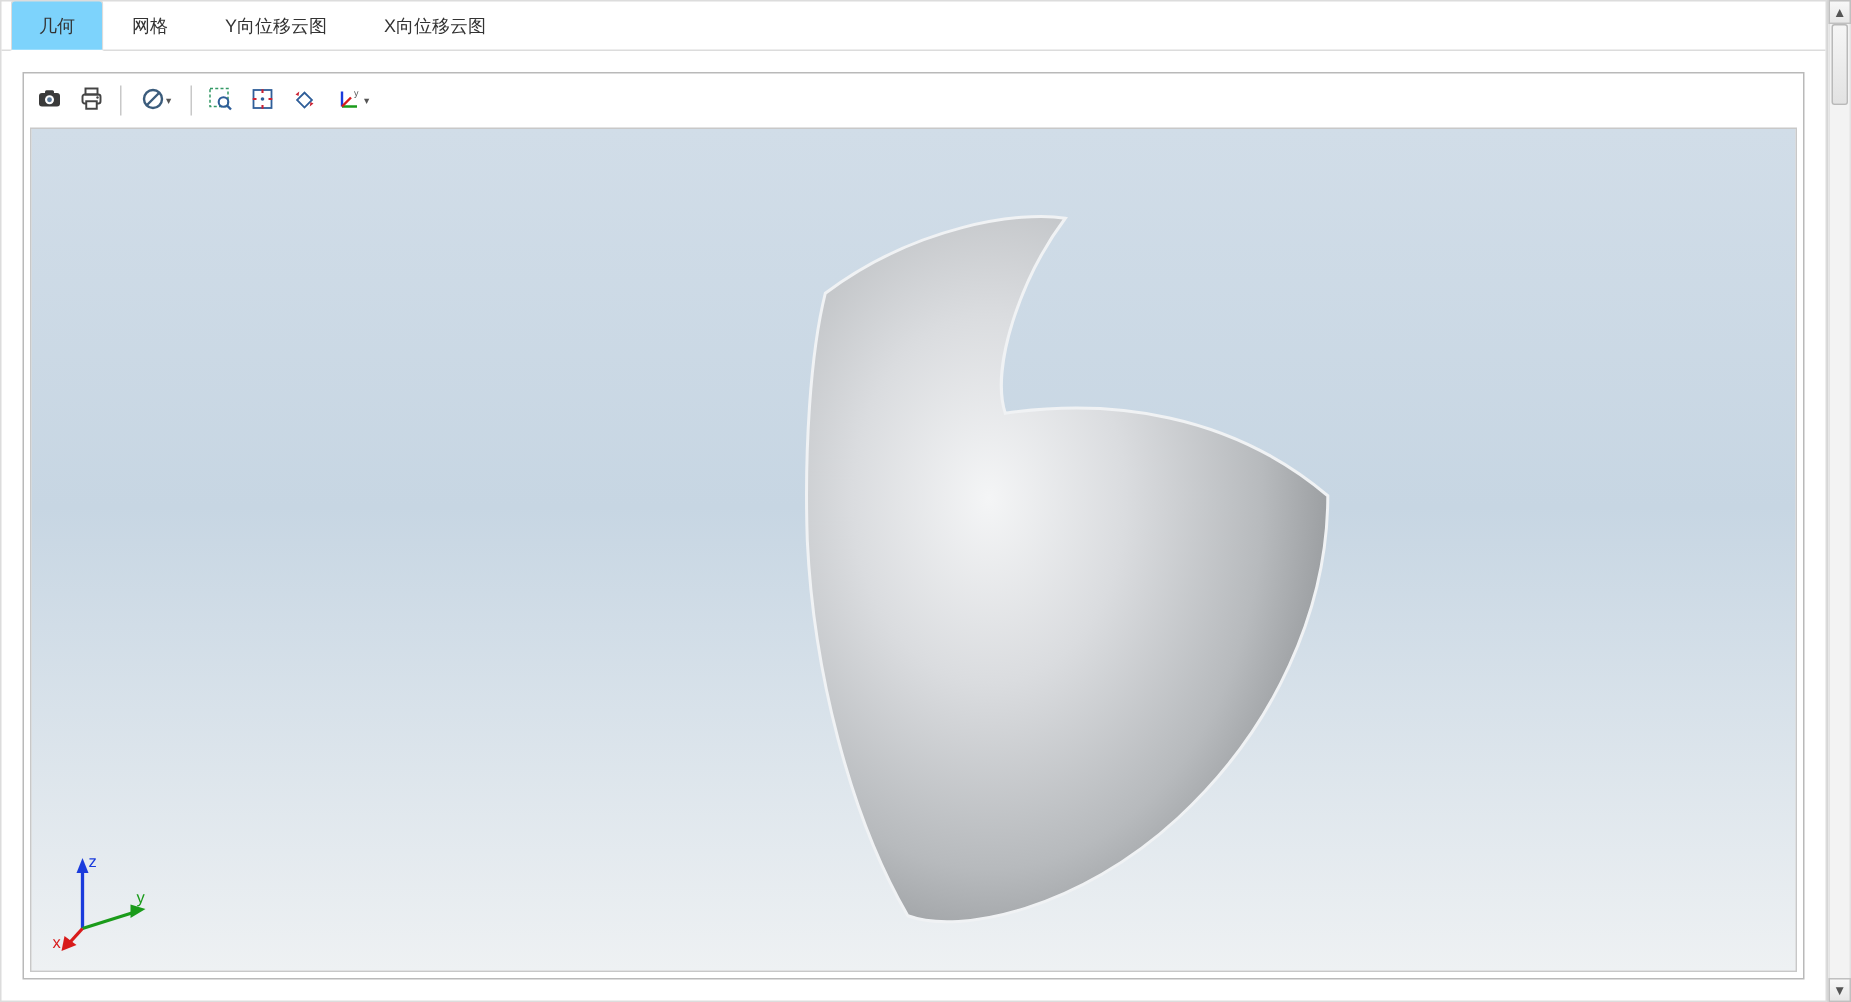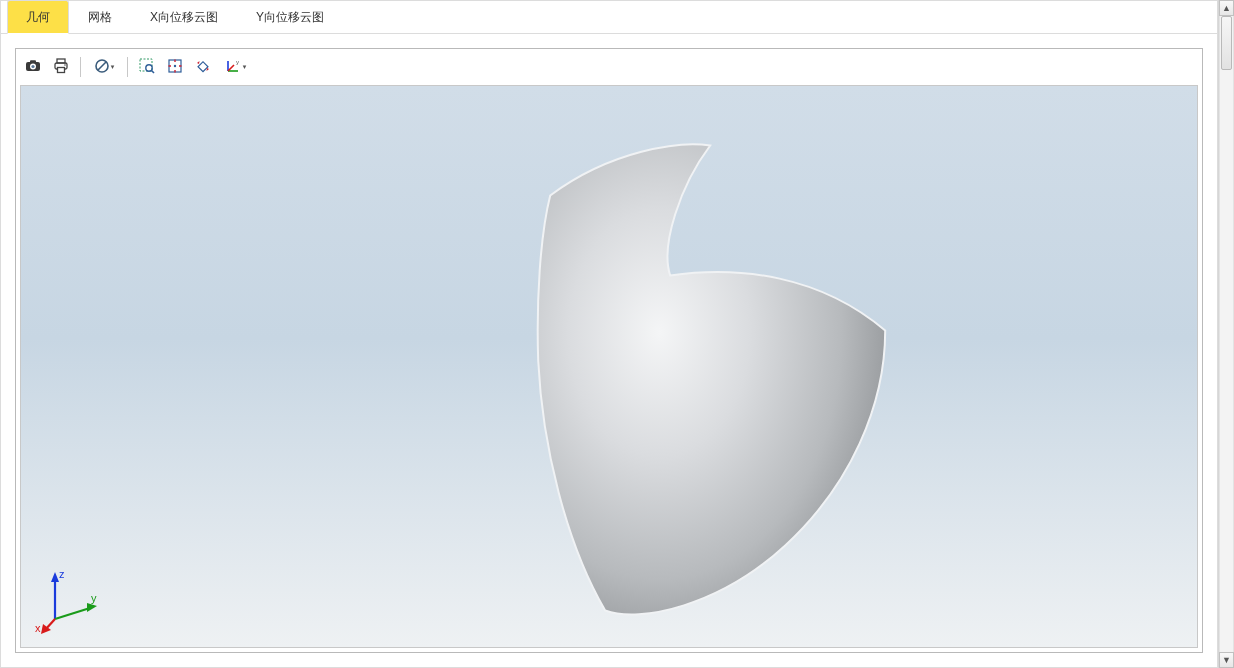--- a/index.html
+++ b/index.html
@@ -81,21 +81,21 @@
     padding: 8px 18px 7px 18px;
     font-size: 12px;
     cursor: pointer;
     border: 1px solid transparent;
     position: relative;
     top: 1px;
   }
   .tab.active {
     border: 1px solid #dcdcdc;
     border-bottom: 1px solid #ffffff;
-    background: #fde047;
+    background: #7dd3fc;
     border-top-left-radius: 3px;
     border-top-right-radius: 3px;
   }
 
   .viewer-wrap {
     flex: 1 1 auto;
     padding: 14px 14px 14px 14px;
     box-sizing: border-box;
   }
   .viewer {
@@ -205,22 +205,22 @@
 </head>
 <body>
 
 <div class="app">
 
 
   <div class="main">
     <div class="tabstrip">
       <div class="tab active">几何</div>
       <div class="tab">网格</div>
+      <div class="tab">Y向位移云图</div>
       <div class="tab">X向位移云图</div>
-      <div class="tab">Y向位移云图</div>
     </div>
 
     <div class="viewer-wrap">
       <div class="viewer">
         <div class="toolbar-row">
 
           <button class="tbtn">
             <span>
               <svg width="18" height="18" viewBox="0 0 18 18">
                 <rect x="2" y="5" width="14" height="9" rx="2" fill="#3a3a3a"></rect>

